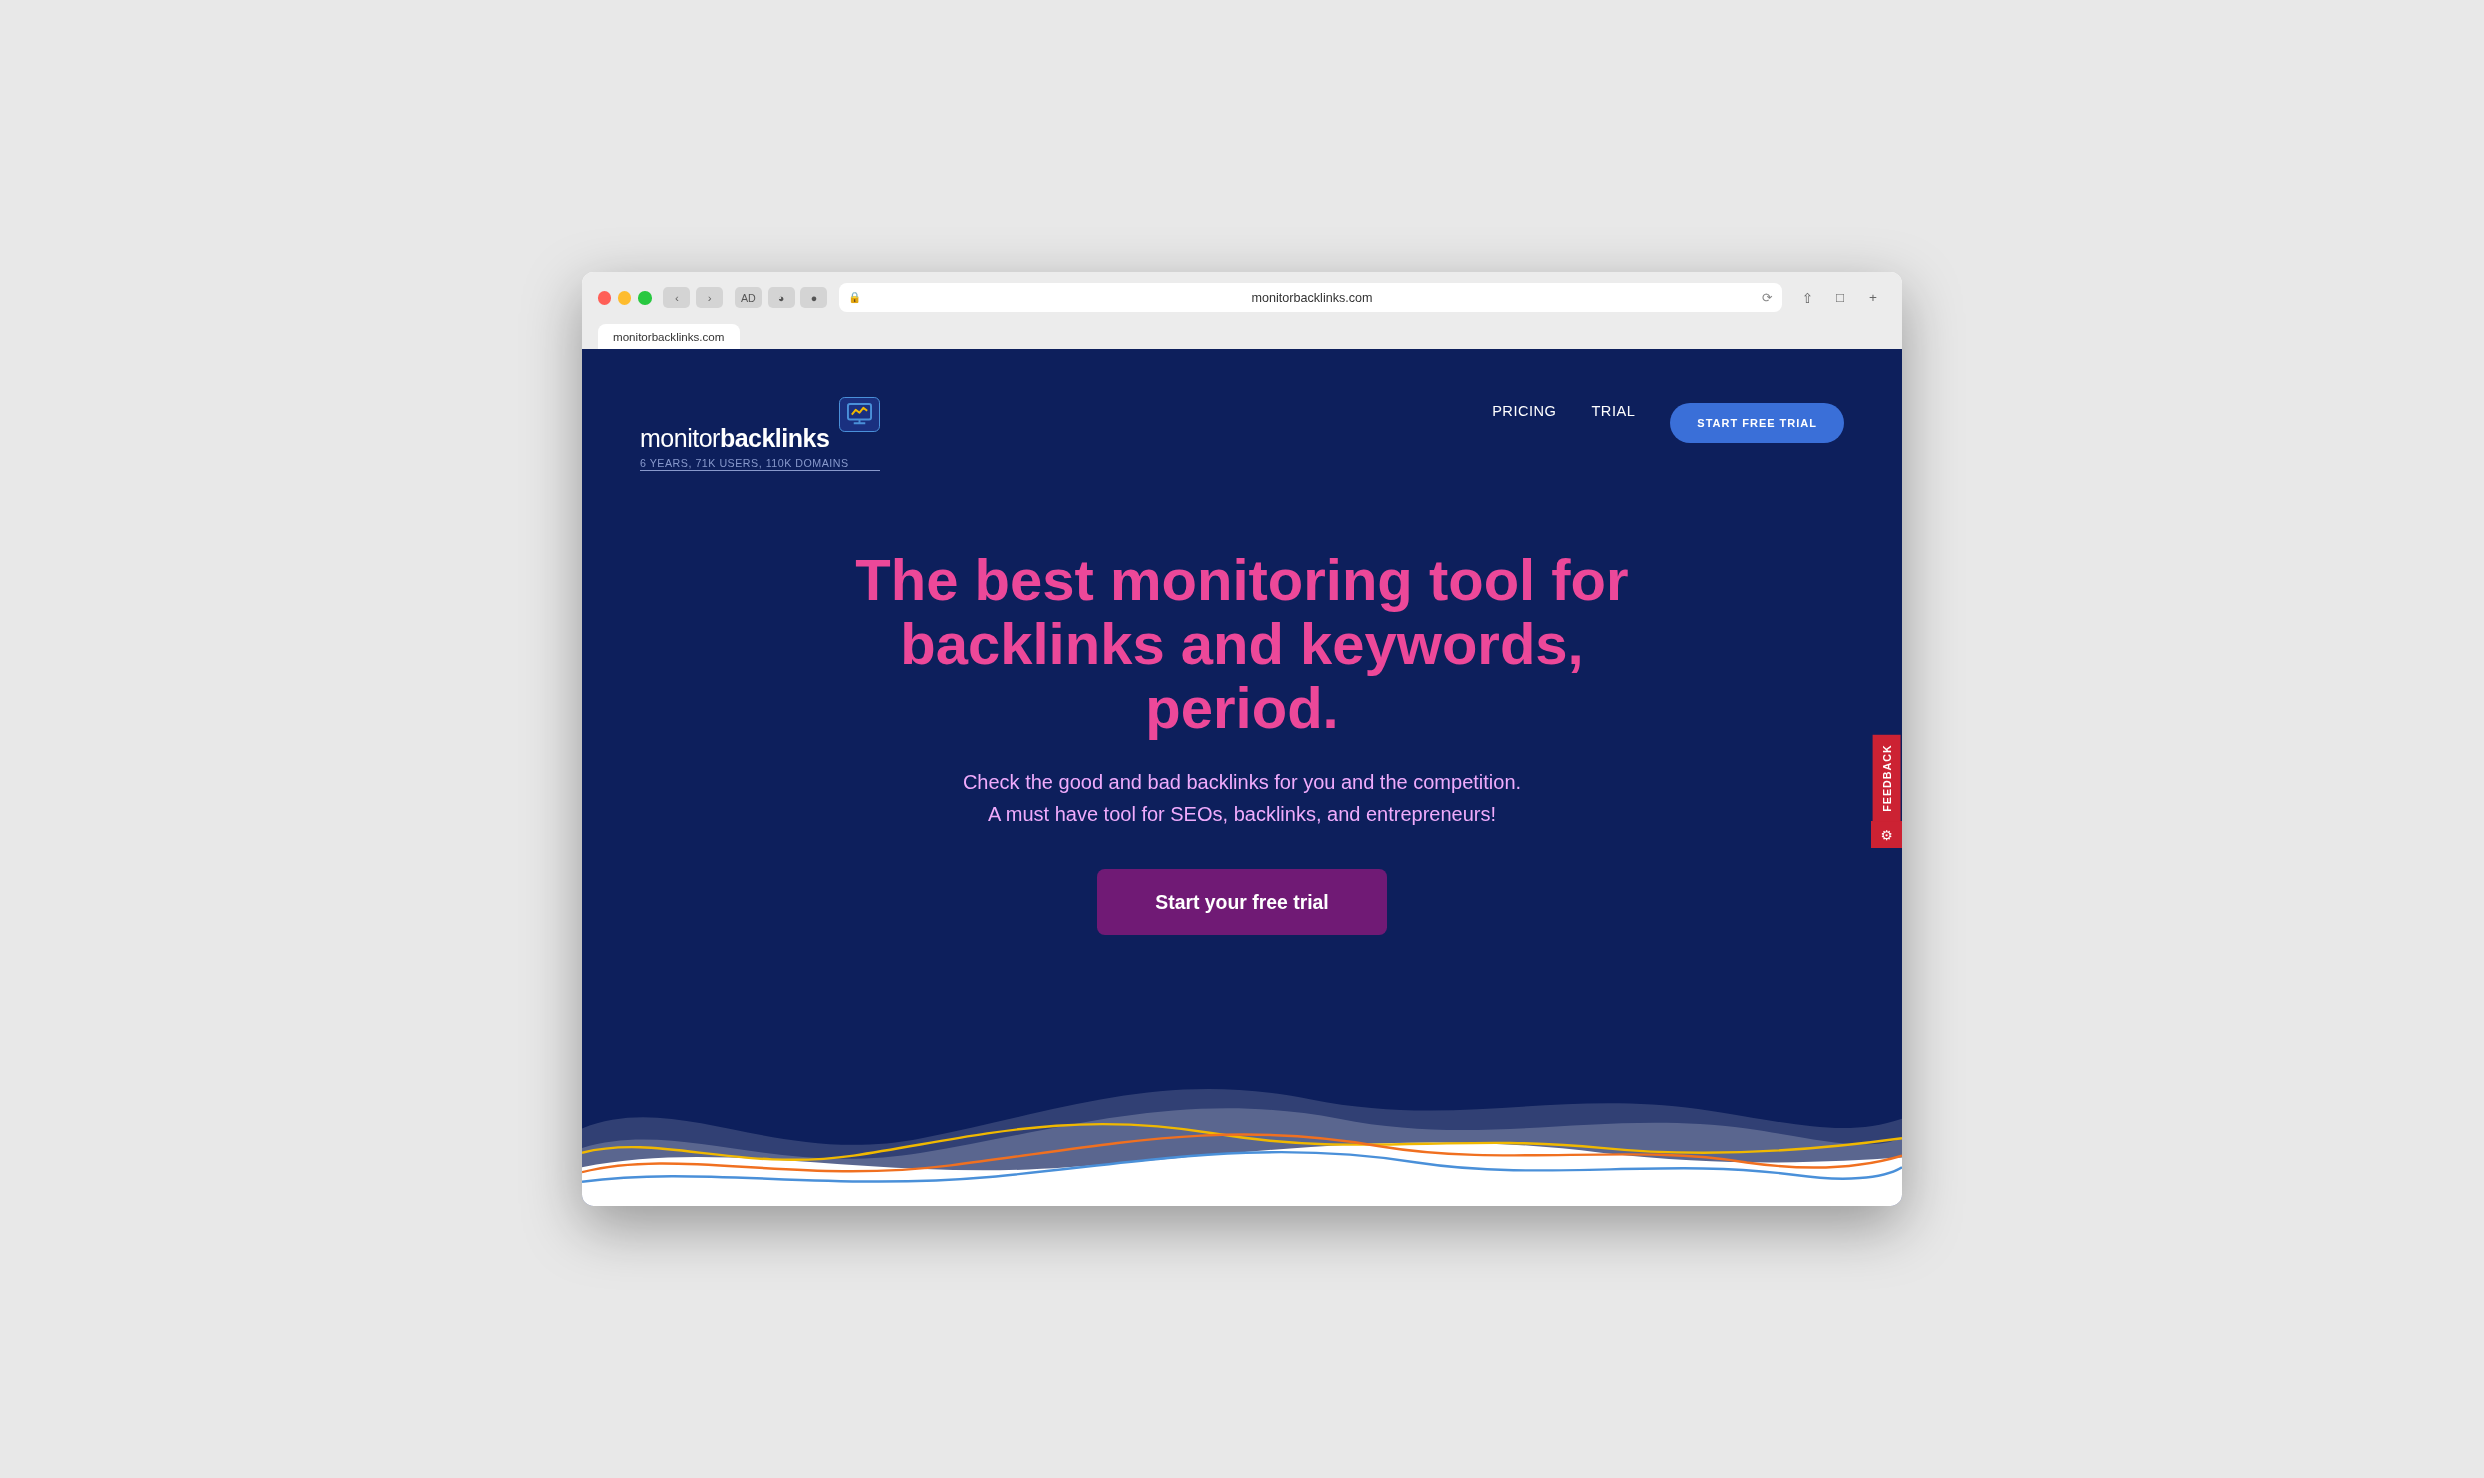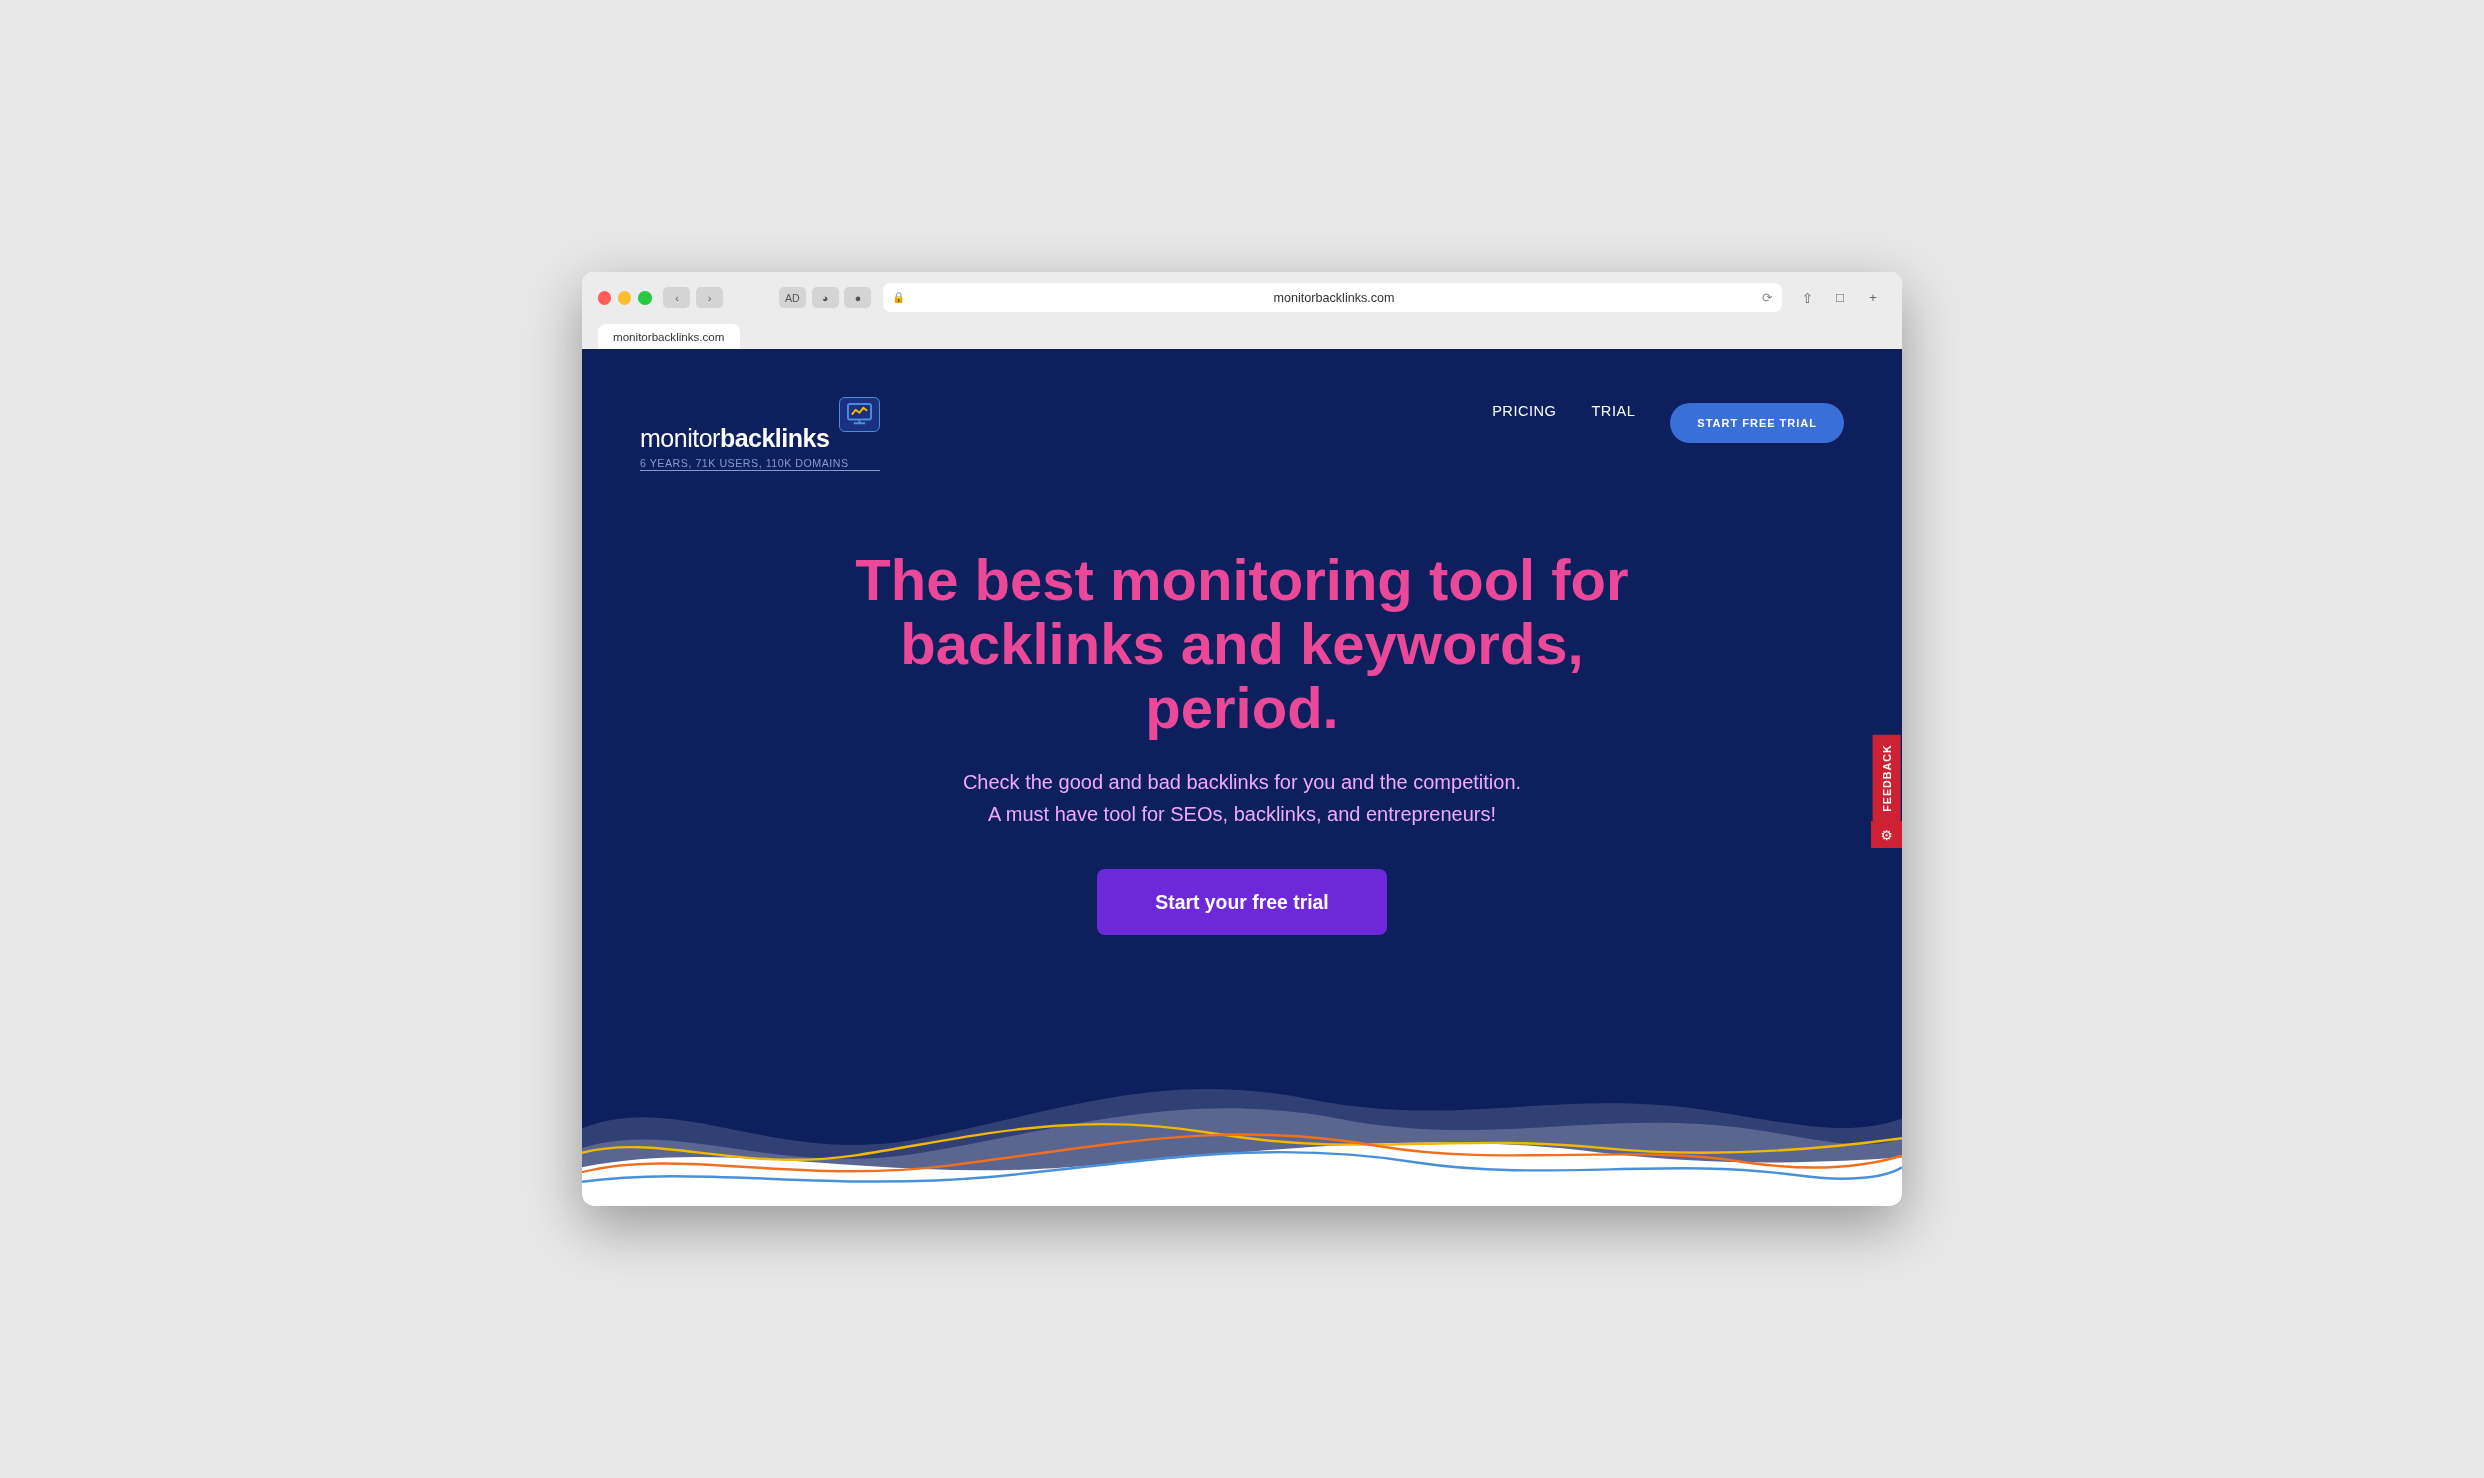--- a/index.html
+++ b/index.html
@@ -67,21 +67,20 @@
       justify-content: center;
       font-size: 11.6px;
       color: #666;
       cursor: pointer;
     }
 
     .browser-extensions {
       display: flex;
       gap: 5.8px;
       align-items: center;
-      margin-left: 44px;
     }
 
     .ext-icon {
       width: 27px;
       height: 21.3px;
       background: #d4d4d4;
       border-radius: 4.9px;
       display: flex;
       align-items: center;
       justify-content: center;
@@ -267,21 +266,21 @@
 
     .hero-subtitle {
       font-size: 20px;
       color: #f0abfc;
       line-height: 1.6;
       max-width: 582px;
       margin: 14px auto 39px auto;
     }
 
     .hero-cta {
-      background: #6d28d9;
+      background: #701a75;
       color: #fff;
       font-size: 19.4px;
       font-weight: 600;
       padding: 21.3px 58px;
       border-radius: 7.8px;
       cursor: pointer;
       border: none;
       display: inline-block;
       margin-bottom: 58px;
     }

